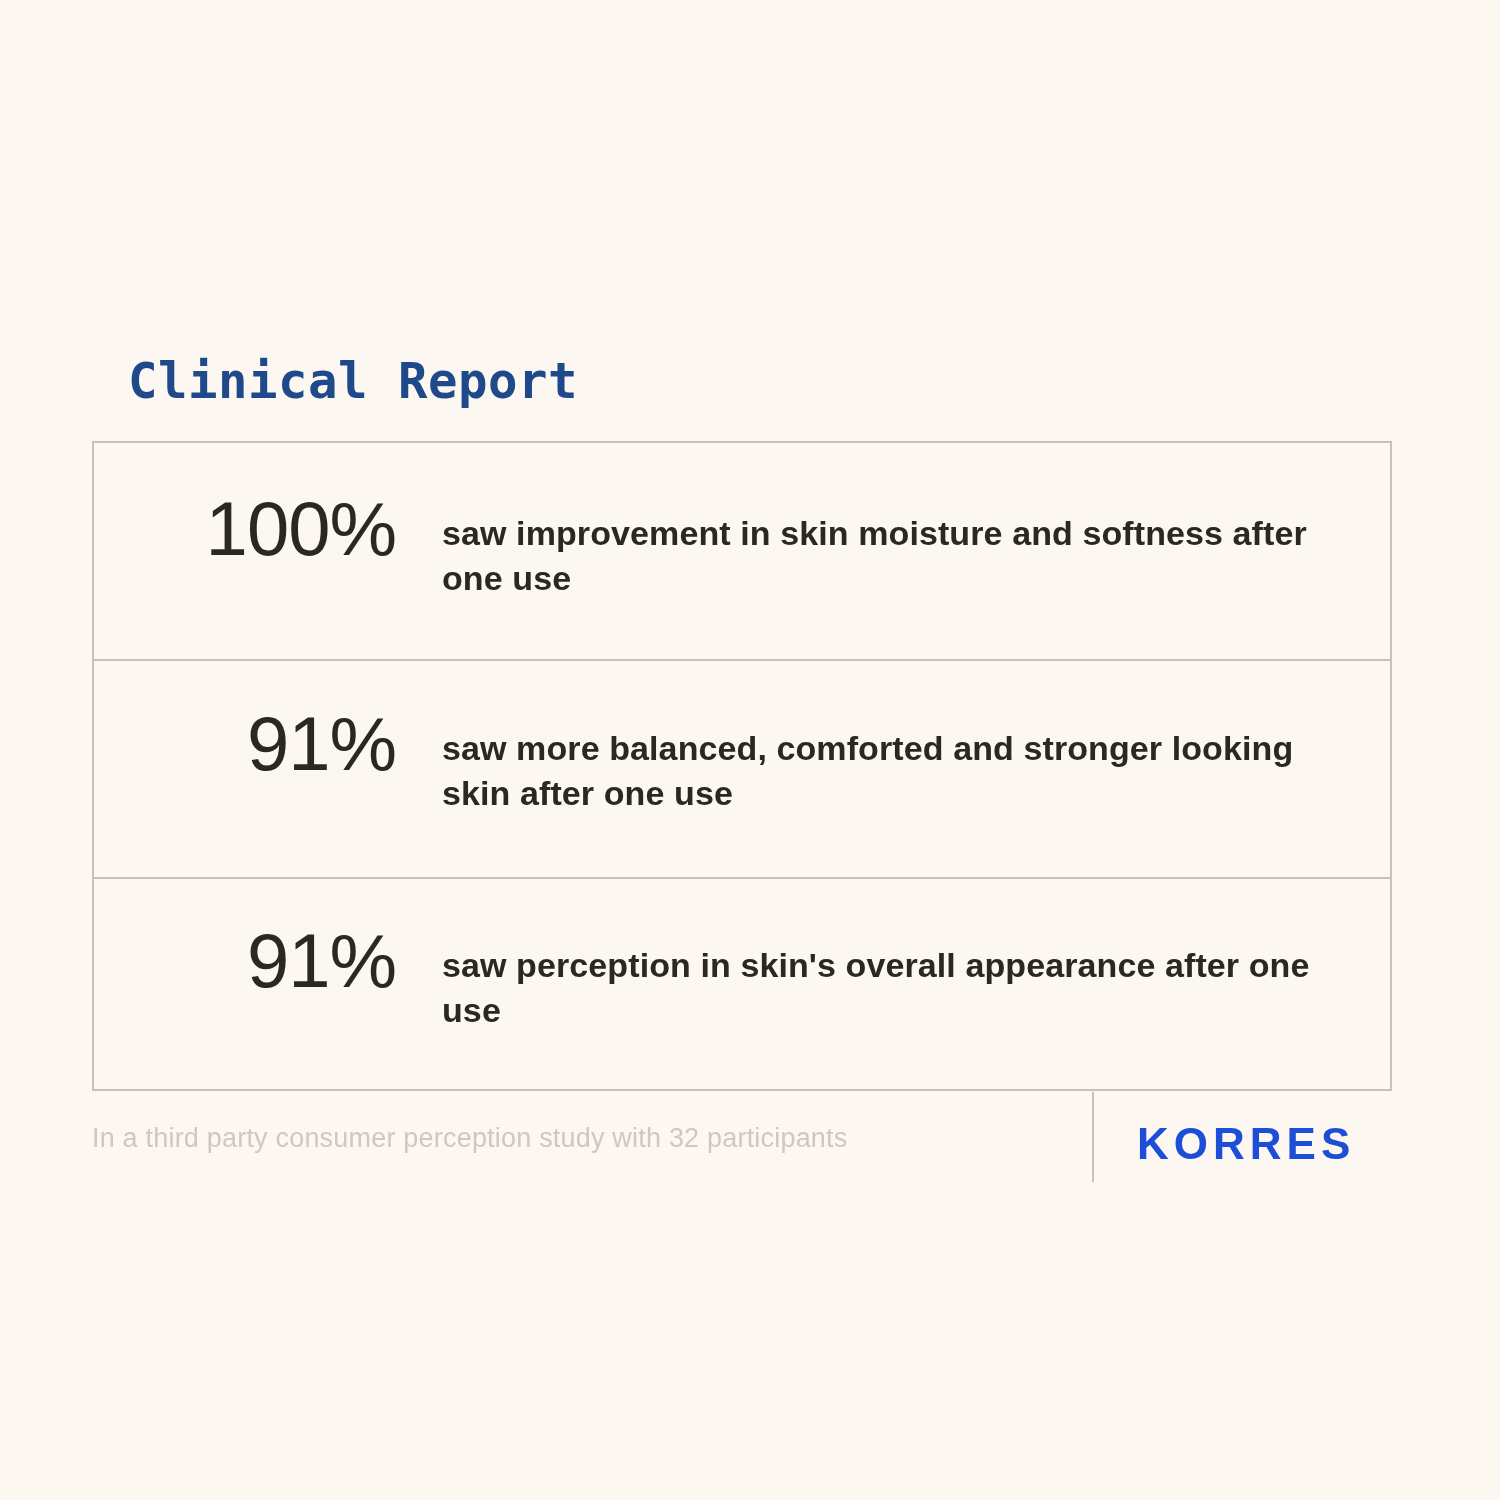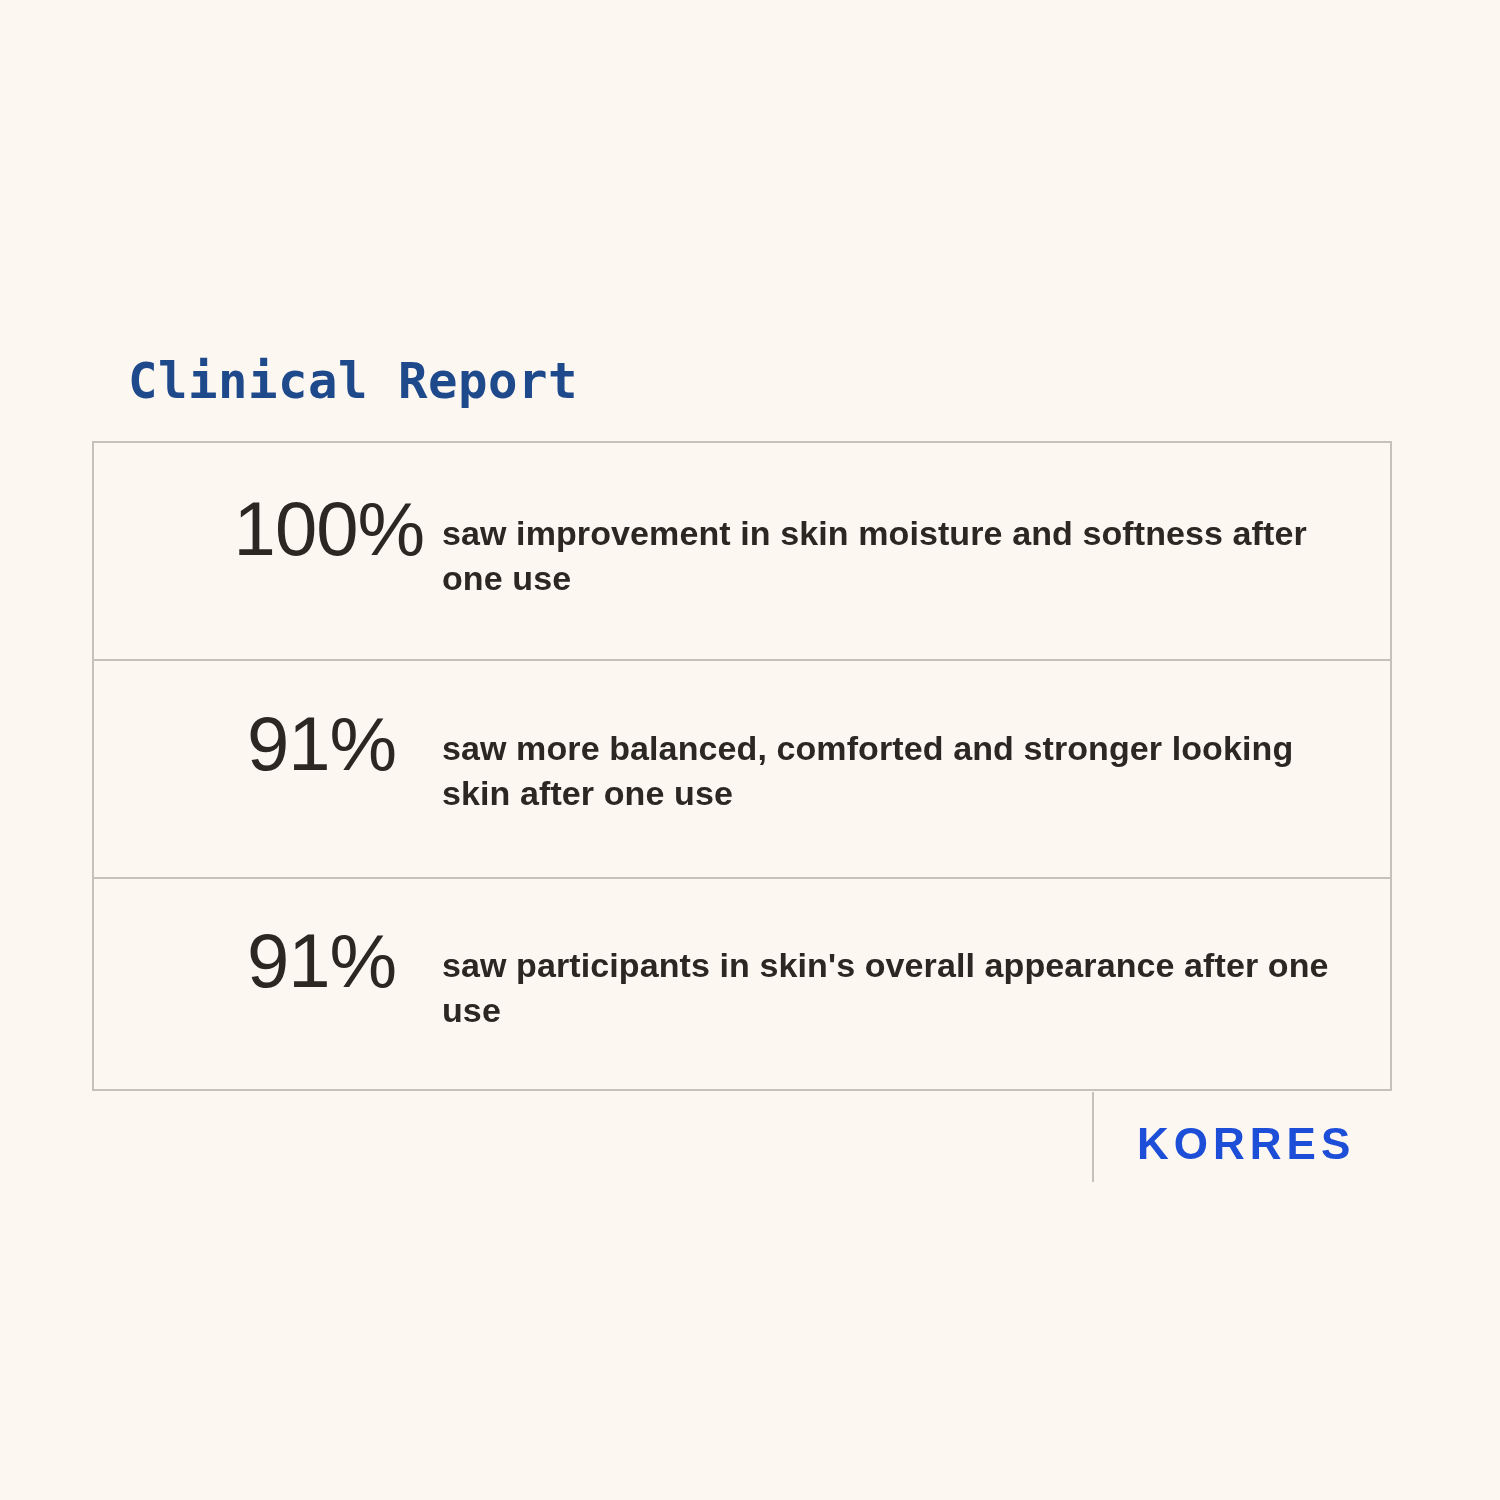--- a/index.html
+++ b/index.html
@@ -66,21 +66,21 @@
     left: 0;
     width: 302px;
     text-align: right;
     font-family: "Liberation Sans", sans-serif;
     font-weight: 300;
     font-size: 76px;
     line-height: 80px;
     letter-spacing: -1px;
     color: #2b2723;
   }
-  .row-0 .stat-value { top: 46px; padding-left: 28px; }
+  .row-0 .stat-value { top: 46px; }
   .row-1 .stat-value { top: 43px; }
   .row-2 .stat-value { top: 42px; }
 
   .stat-desc {
     position: absolute;
     left: 348px;
     width: 900px;
     font-family: "Liberation Sans", sans-serif;
     font-weight: 700;
     font-size: 34px;
@@ -142,23 +142,24 @@
       <div class="stat-desc">saw improvement in skin moisture and softness after one use</div>
     </div>
 
     <div class="stat-row row-1">
       <div class="stat-value">91%</div>
       <div class="stat-desc">saw more balanced, comforted and stronger looking skin after one use</div>
     </div>
 
     <div class="stat-row row-2">
       <div class="stat-value">91%</div>
-      <div class="stat-desc">saw participants in skin's overall appearance after one use</div>
+      <div class="stat-desc">saw perception in skin's overall appearance after one use</div>
     </div>
 
   </div>
 
+  <div id="footnote">In a third party consumer perception study with 32 participants</div>
 
   <div id="footer-divider"></div>
 
   <div id="brand-logo">KORRES</div>
 
 </div>
 
 </body></html>

